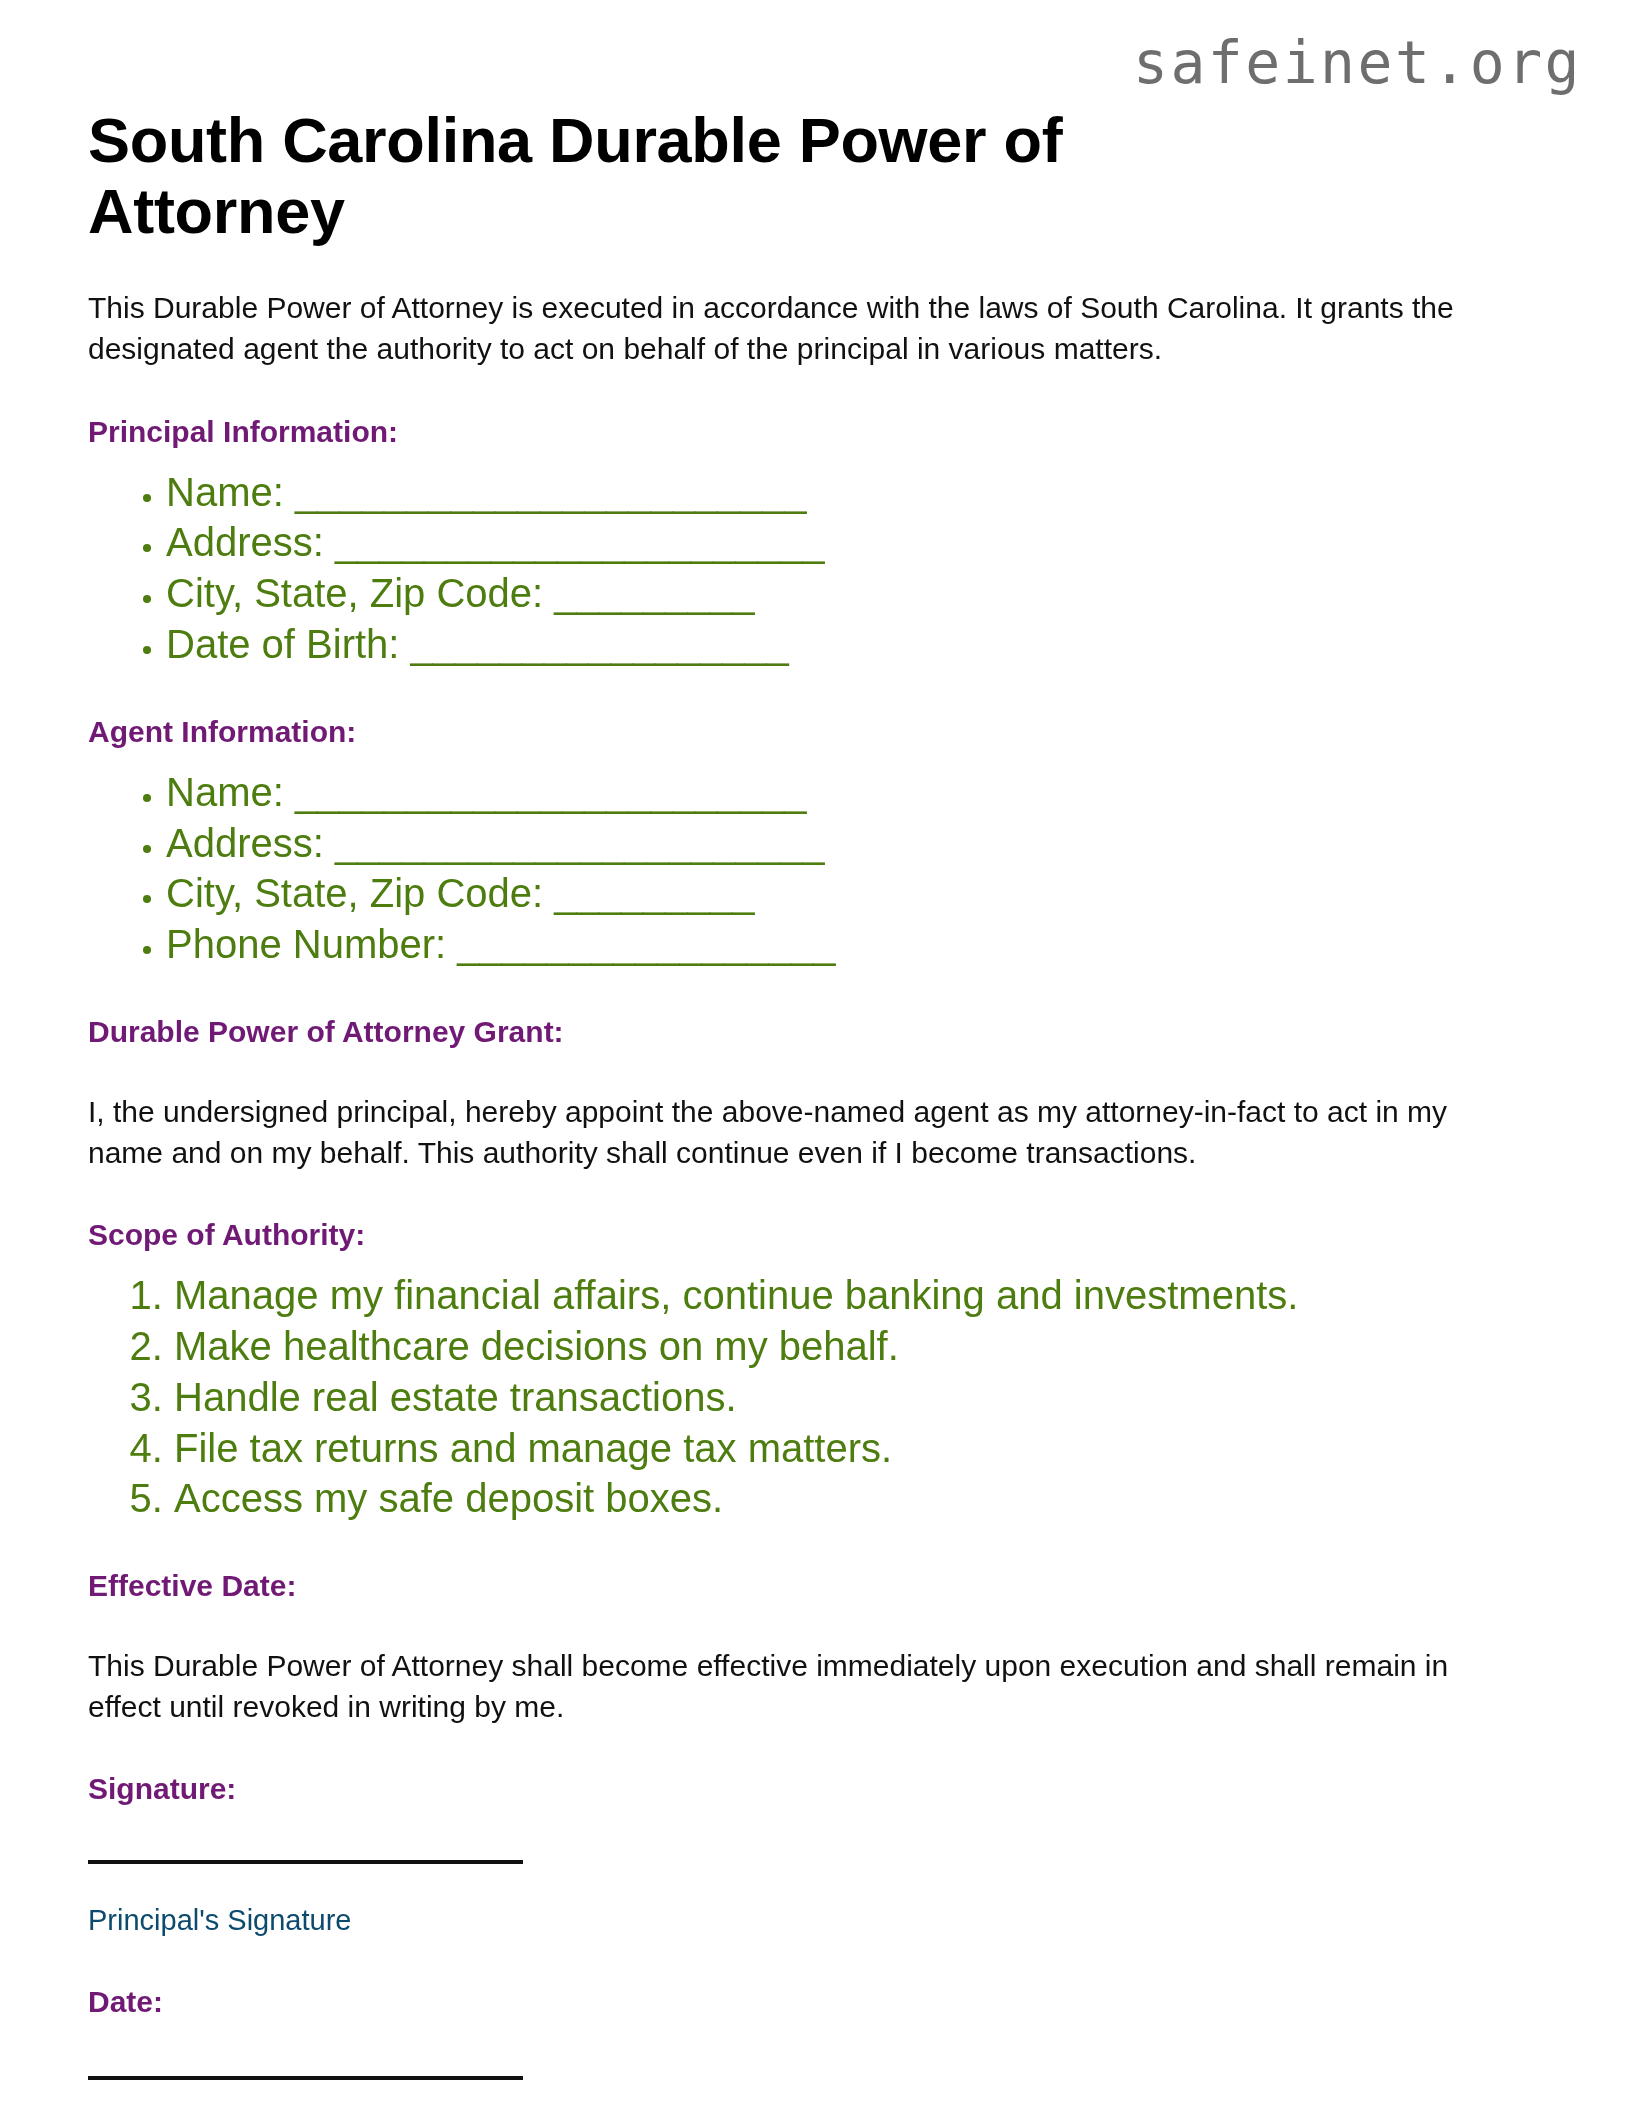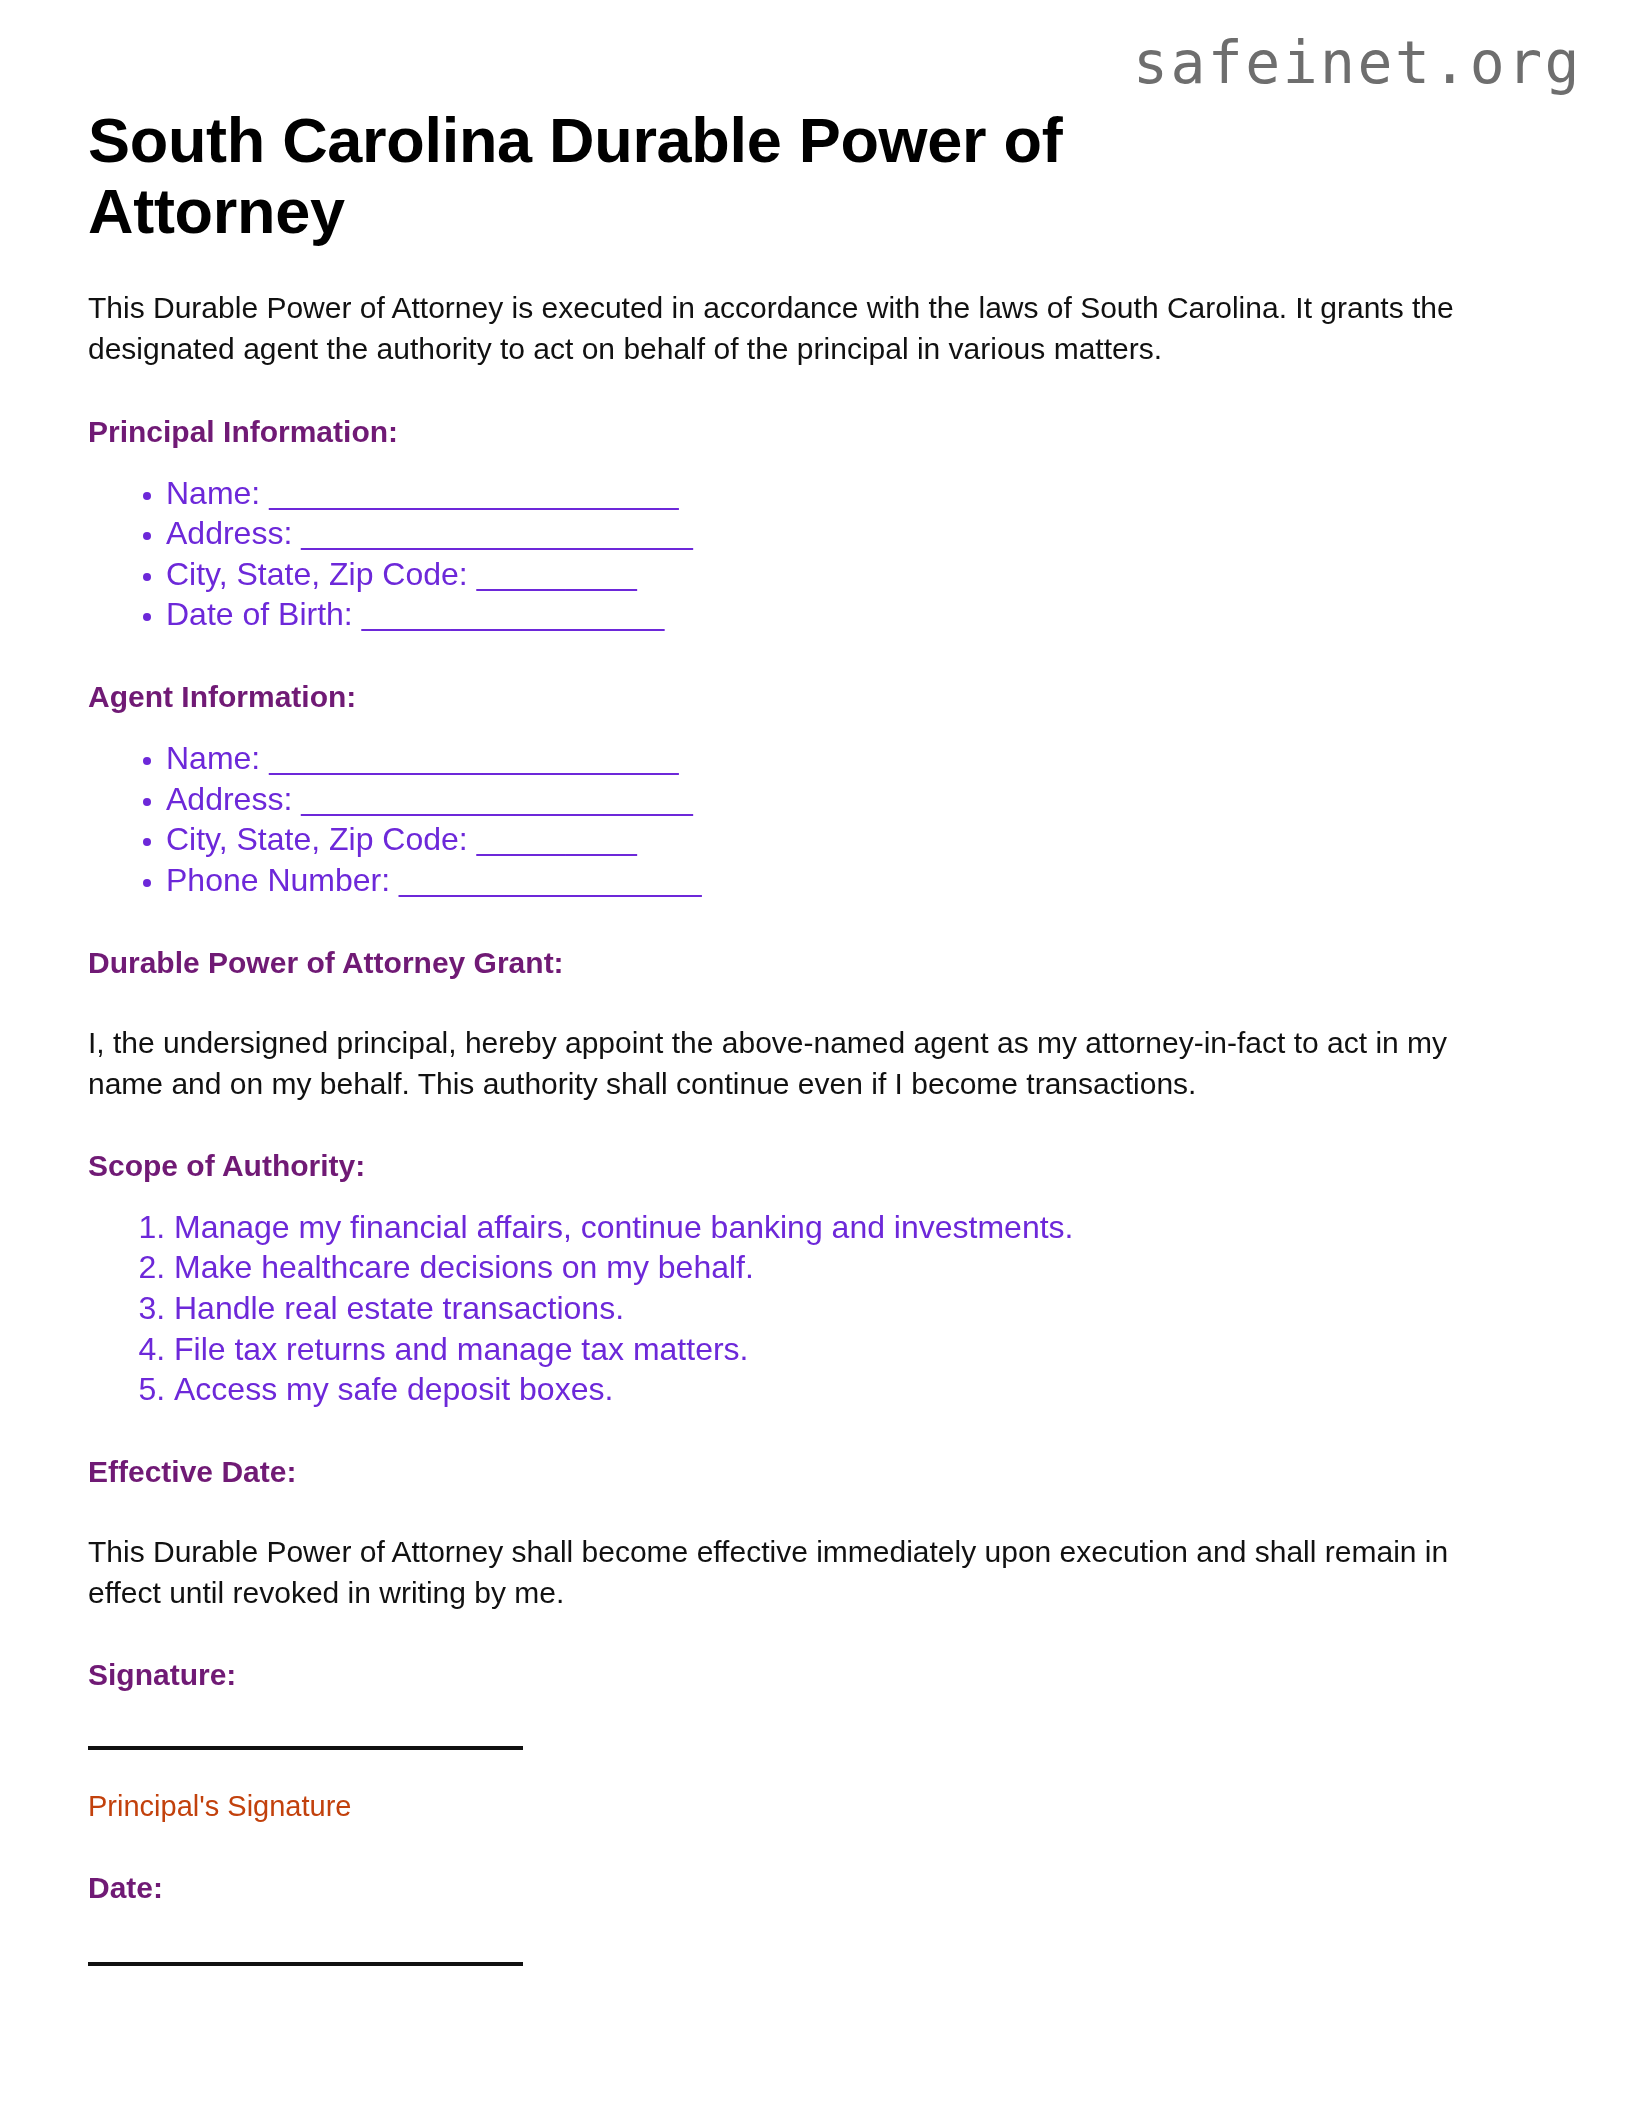--- a/index.html
+++ b/index.html
@@ -66,25 +66,25 @@
   h2.section-head {
     font-size: 30px;
     font-weight: bold;
     line-height: 1.3;
     margin: 42px 0 0 0;
     color: #701a75;
   }
 
   ul.field-list,
   ol.scope-list {
-    margin: 22px 0 0 0;
+    margin: 16px 0 0 0;
     padding-left: 78px;
-    font-size: 32px;
+    font-size: 40px;
     line-height: 1.27;
-    color: #6d28d9;
+    color: #4d7c0f;
   }
   ul.field-list { list-style: disc; }
   ol.scope-list { list-style: decimal; padding-left: 86px; }
 
   ul.field-list li,
   ol.scope-list li {
     margin: 0;
     padding: 0;
   }
   ul.field-list li::marker { font-size: 26px; }
@@ -102,21 +102,21 @@
   }
   .date-line {
     width: 435px;
     margin-top: 55px;
   }
 
   p.caption {
     font-size: 29px;
     line-height: 1.3;
     margin: 38px 0 0 0;
-    color: #c2410c;
+    color: #0c4a6e;
   }
 
   .fill {
     letter-spacing: 0px;
   }
 </style>
 </head>
 <body>
 
 <div class="page">

